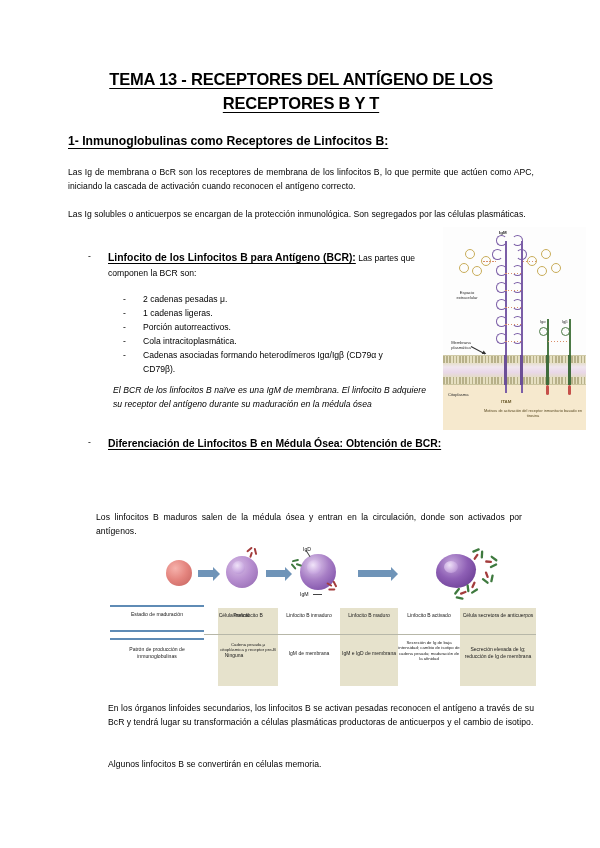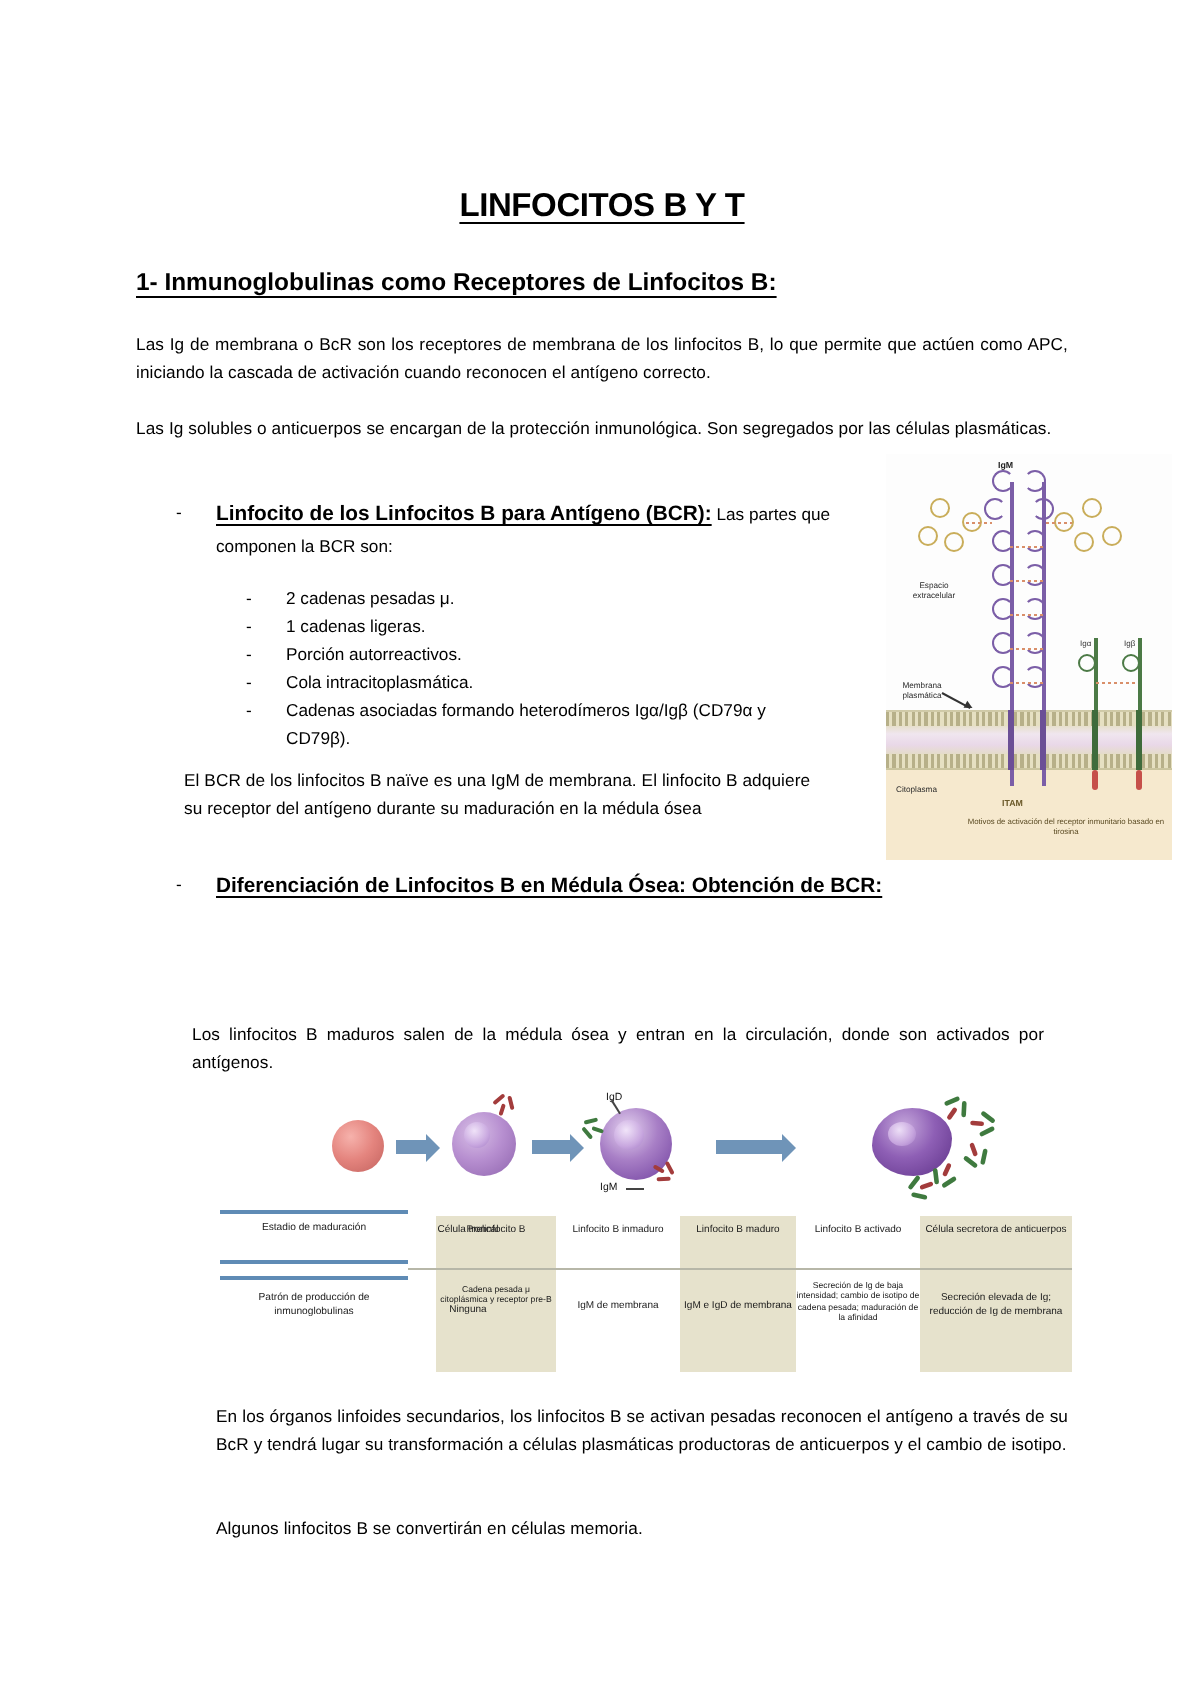--- a/index.html
+++ b/index.html
@@ -150,22 +150,22 @@
   }
   .tbl .cellv.small { font-size: 4.3px; line-height: 1.25; }
 </style>
 </head>
 <body>
 
 <div class="page">
 
 
   <div class="doc-title">
-    <br>
-    <span>LINFOCITOS B Y T</span>
+    <span>TEMA 13 - RECEPTORES DEL ANTÍGENO DE LOS</span><br>
+    <span>RECEPTORES B Y T</span>
   </div>
 
   <div class="h2" style="top:134px;">1- Inmunoglobulinas como Receptores de Linfocitos B:</div>
 
   <div class="p" style="left:68px; top:166px; width:466px;">Las Ig de membrana o BcR son los receptores de membrana de los linfocitos B, lo que permite que actúen como APC, iniciando la cascada de activación cuando reconocen el antígeno correcto.</div>
 
   <div class="p" style="left:68px; top:208px; width:466px;">Las Ig solubles o anticuerpos se encargan de la protección inmunológica. Son segregados por las células plasmáticas.</div>
 
   <div class="dash-row" style="left:88px; top:250px; width:340px;">
     <div class="dash">-</div>
@@ -188,21 +188,21 @@
   </div>
   <div class="sub-row" style="left:123px; top:334px; width:300px;">
     <div class="dash">-</div>
     <div class="body">Cola intracitoplasmática.</div>
   </div>
   <div class="sub-row" style="left:123px; top:348px; width:285px;">
     <div class="dash">-</div>
     <div class="body">Cadenas asociadas formando heterodímeros Igα/Igβ (CD79α y CD79β).</div>
   </div>
 
-  <div class="p nj" style="left:92px; top:384px; width:320px;">El BCR de los linfocitos B naïve es una IgM de membrana. El linfocito B adquiere su receptor del antígeno durante su maduración en la médula ósea</div>
+  <div class="p nj" style="left:113px; top:384px; width:320px;font-style:italic;">El BCR de los linfocitos B naïve es una IgM de membrana. El linfocito B adquiere su receptor del antígeno durante su maduración en la médula ósea</div>
 
   <div class="dash-row" style="left:88px; top:436px; width:446px;">
     <div class="dash">-</div>
     <div class="body">
       <span class="lead">Diferenciación de Linfocitos B en Médula Ósea: Obtención de BCR:</span>
     </div>
   </div>
 
 
   <div class="p" style="left:96px; top:511px; width:426px;">Los linfocitos B maduros salen de la médula ósea y entran en la circulación, donde son activados por antígenos.</div>

